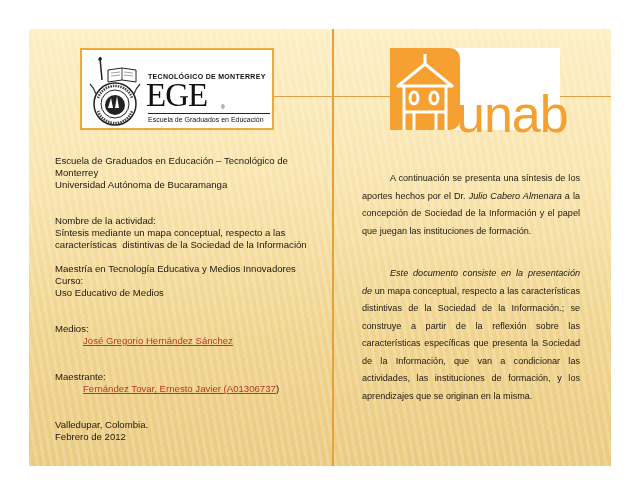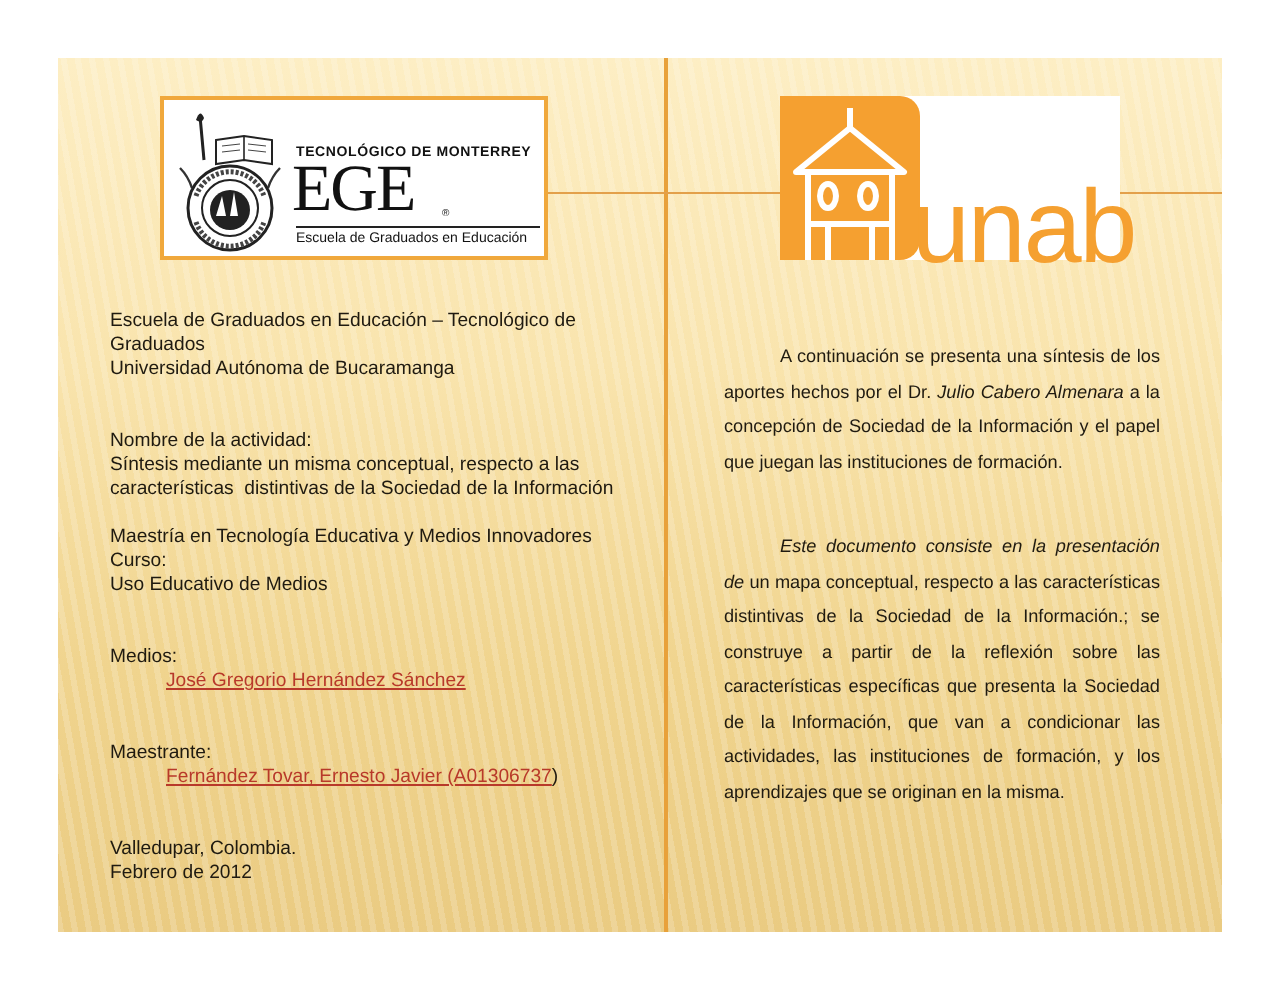--- a/index.html
+++ b/index.html
@@ -129,25 +129,25 @@
         <ellipse cx="24" cy="50" rx="4" ry="6"></ellipse>
         <ellipse cx="44" cy="50" rx="4" ry="6"></ellipse>
       </g>
     </svg>
   </div>
   <div class="unab-text">unab</div>
 </div>
 
 <div class="left-col">
   <div>Escuela de Graduados en Educación – Tecnológico de</div>
-  <div>Graduados</div>
+  <div>Monterrey</div>
   <div>Universidad Autónoma de Bucaramanga</div>
   <div class="gap-lg"></div>
   <div>Nombre de la actividad:</div>
-  <div>Síntesis mediante un misma conceptual, respecto a las</div>
+  <div>Síntesis mediante un mapa conceptual, respecto a las</div>
   <div style="white-space: pre;">características  distintivas de la Sociedad de la Información</div>
   <div class="gap-md"></div>
   <div>Maestría en Tecnología Educativa y Medios Innovadores</div>
   <div>Curso:</div>
   <div>Uso Educativo de Medios</div>
   <div class="gap-lg"></div>
   <div>Medios:</div>
   <div><a>José Gregorio Hernández Sánchez</a></div>
   <div class="gap-lg"></div>
   <div>Maestrante:</div>

